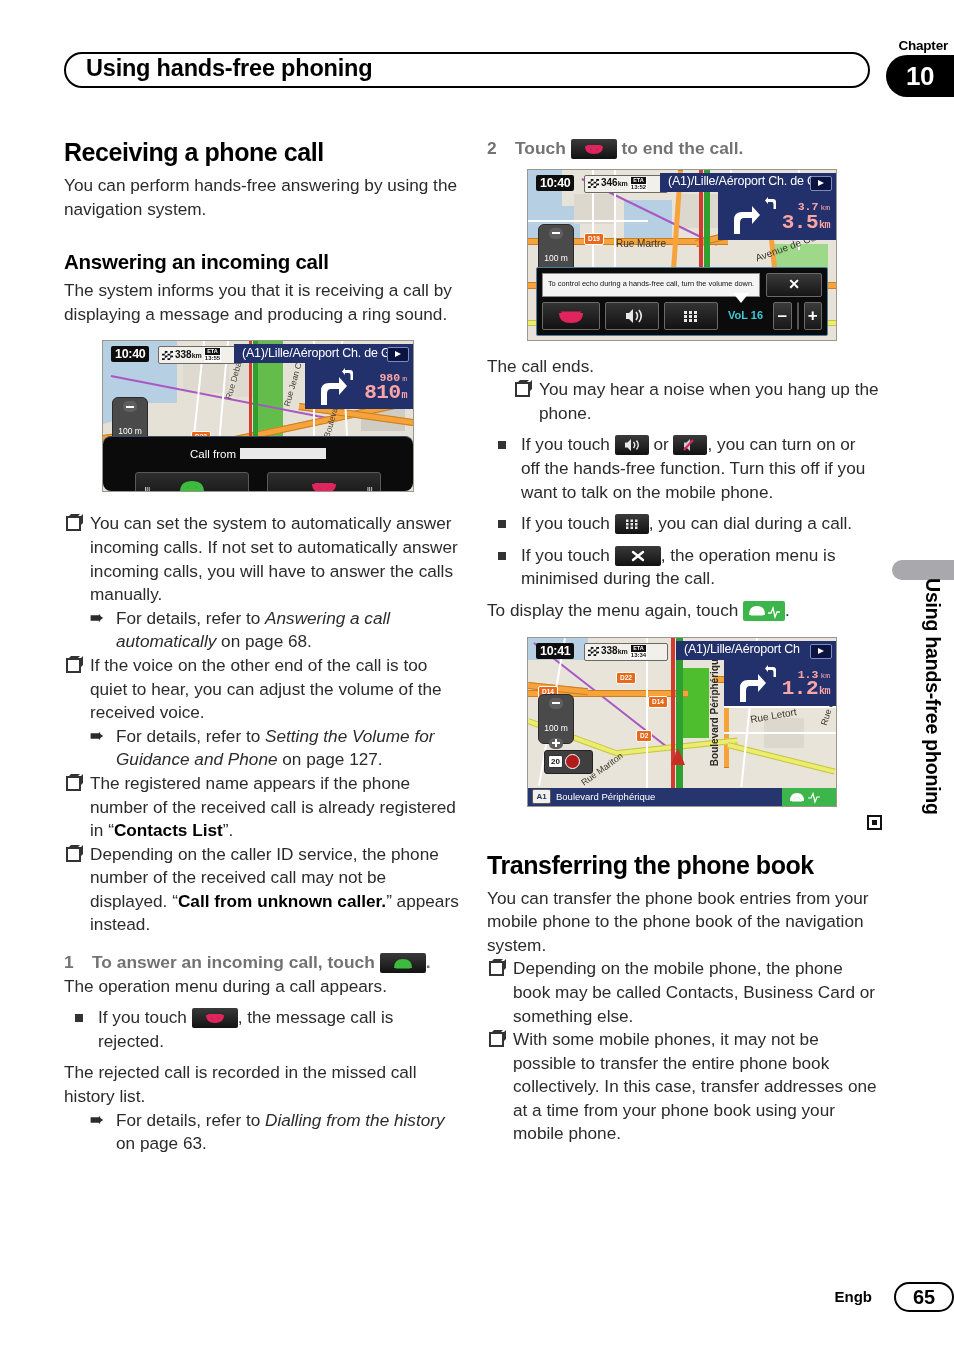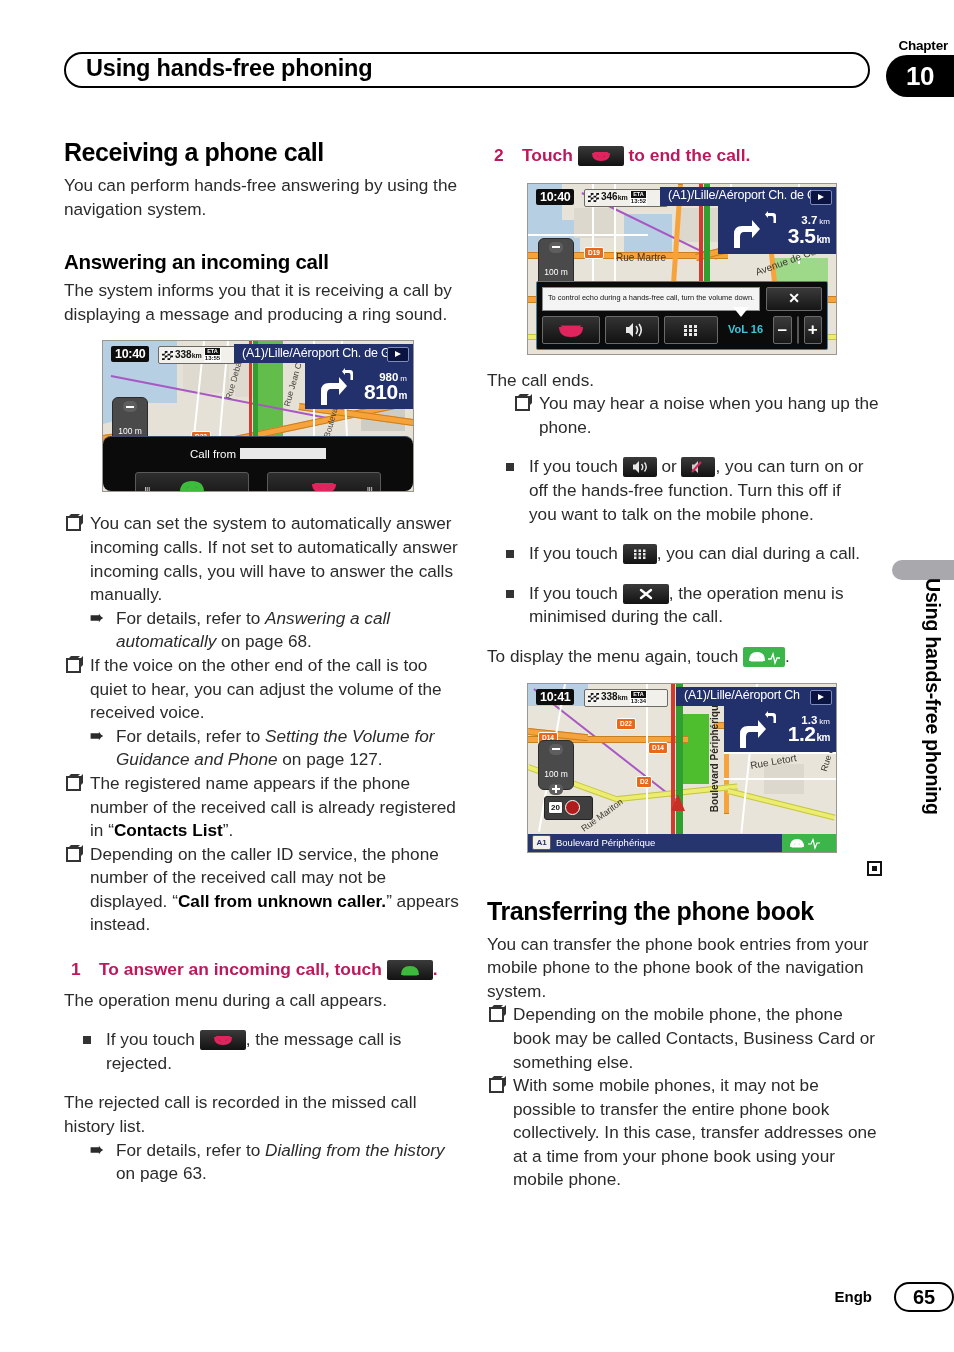--- a/index.html
+++ b/index.html
@@ -151,35 +151,35 @@
     font-size: 16px;
     font-weight: bold;
     color: #2b2b2b;
   }
   .ref i { font-style: italic; }
 
   
   .sq {
     position: relative;
     padding-left: 26px;
-    margin: 16px;
+    margin: 8px;
   }
   .sq .mk {
     position: absolute;
     left: 3px;
     top: 8px;
     width: 8px;
     height: 8px;
     background: #333;
   }
 
   .step {
     font-weight: bold;
-    color: #be185d;
-    margin: 7px;
+    color: #737373;
+    margin: 0;
     font-size: 17.4px;
   }
   .step .n { display: inline-block; width: 28px; }
 
   b.strong { color: #000; font-weight: bold; }
 
   
   .key {
     display: inline-block;
     vertical-align: -5px;
@@ -387,21 +387,22 @@
     content:"";
     position:absolute; left:7px; top:3px;
     border-left: 6px solid #fff;
     border-top: 3.5px solid transparent;
     border-bottom: 3.5px solid transparent;
   }
 
   .nav-guide {
     position: absolute;
     background: #22306c;
-    color: #ffffff;
+    color: #fca5a5;
+    font-family: Liberation Mono, monospace;
   }
   .nav-guide .bigarrow {
     position:absolute; left:8px; top:8px;
     width: 36px; height: 36px;
   }
   .nav-guide .d1 {
     position:absolute; right:6px; top:3px;
     font-size: 11.5px; font-weight:bold;
     display:flex; align-items:baseline; gap:2px;
   }

